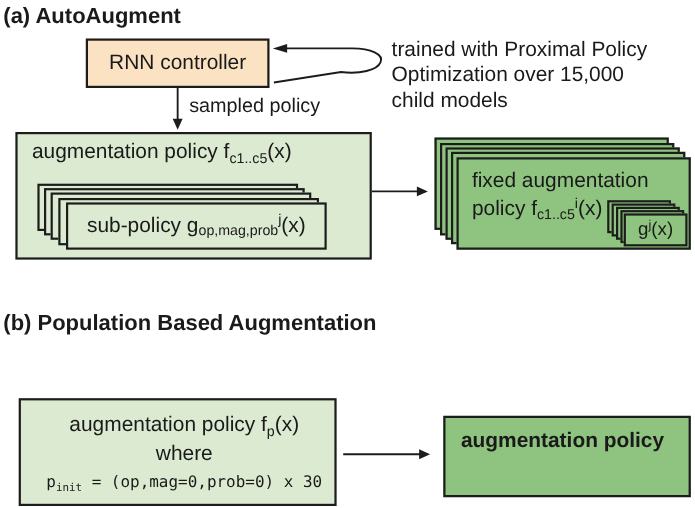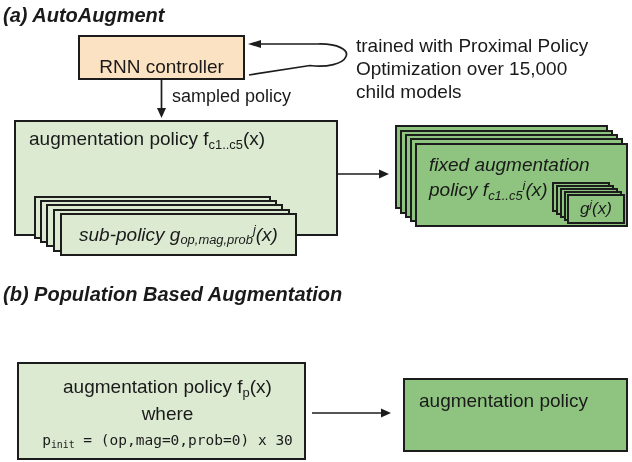--- a/index.html
+++ b/index.html
@@ -6,40 +6,40 @@
     --peach:#fbe2c2; --light-green:#dcead2; --medium-green:#8ec47f;
     --border:#1c1c1c; --text:#1a1a1a;
   }
   *{margin:0;padding:0;box-sizing:border-box;}
   body{background:#ffffff;}
   .canvas{
     position:relative;width:632px;height:462px;background:#ffffff;overflow:hidden;
     font-family:"Liberation Sans",sans-serif;color:var(--text);
   }
   .abs{position:absolute;}
-  .panel-title{font-size:20px;font-weight:bold;white-space:nowrap;font-style:italic;}
+  .panel-title{font-size:20px;font-weight:bold;white-space:nowrap;}
   .note{font-size:19px;line-height:23px;white-space:nowrap;}
   .label{font-size:18px;white-space:nowrap;}
   .box{position:absolute;border:2px solid var(--border);}
-  .rnn{background:var(--peach);display:flex;align-items:flex-end;justify-content:center;
+  .rnn{background:var(--peach);display:flex;align-items:center;justify-content:center;
        font-size:19px;}
   .container-a{background:var(--light-green);}
   .container-label{position:absolute;left:13px;top:6px;font-size:19px;white-space:nowrap;}
-  .card{position:absolute;border:2px solid var(--border);font-style:italic;}
-  .card.lg{background:var(--light-green);margin-top:29px;}
+  .card{position:absolute;border:2px solid var(--border);}
+  .card.lg{background:var(--light-green);}
   .card.mg{background:var(--medium-green);}
   .subpolicy-front{display:flex;align-items:center;justify-content:center;
        font-size:19px;white-space:nowrap;}
   .fixed-front{font-size:19px;line-height:25px;padding:7px 0 0 12px;white-space:nowrap;}
   .gcard-front{display:flex;align-items:flex-start;justify-content:center;
        font-size:17px;white-space:nowrap;}
   .pba-left{background:var(--light-green);padding:10px 0 0 12px;font-size:19px;
        line-height:25px;white-space:nowrap;text-align:center;}
   .pba-right{background:var(--medium-green);padding:8px 0 0 14px;font-size:19px;
-       line-height:26px;white-space:nowrap;}
+       line-height:26px;white-space:nowrap;font-weight:bold;}
   .code{font-family:"DejaVu Sans Mono",monospace;font-size:14.5px;margin-top:2px;}
   .sub{font-size:0.68em;position:relative;top:0.28em;}
   .sup{font-size:0.68em;position:relative;top:-0.5em;}
   .it{font-style:italic;}
   svg.arrows{position:absolute;left:0;top:0;pointer-events:none;}
   svg .stroke{stroke:var(--border);stroke-width:1.7;fill:none;}
   svg .head{fill:var(--border);stroke:none;}
 </style>
 </head>
 <body>

